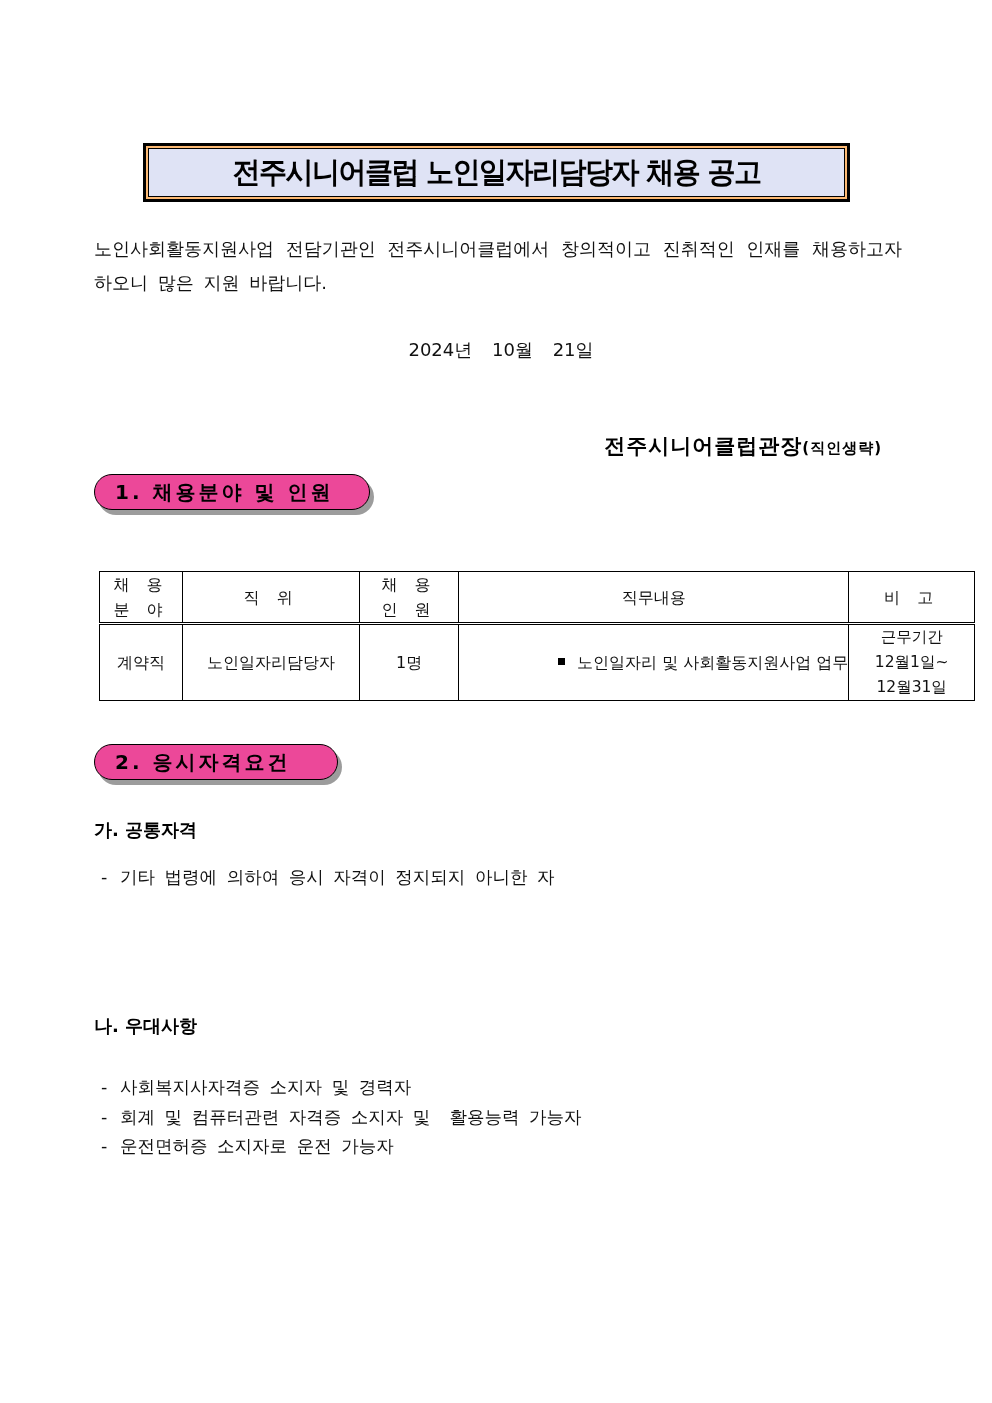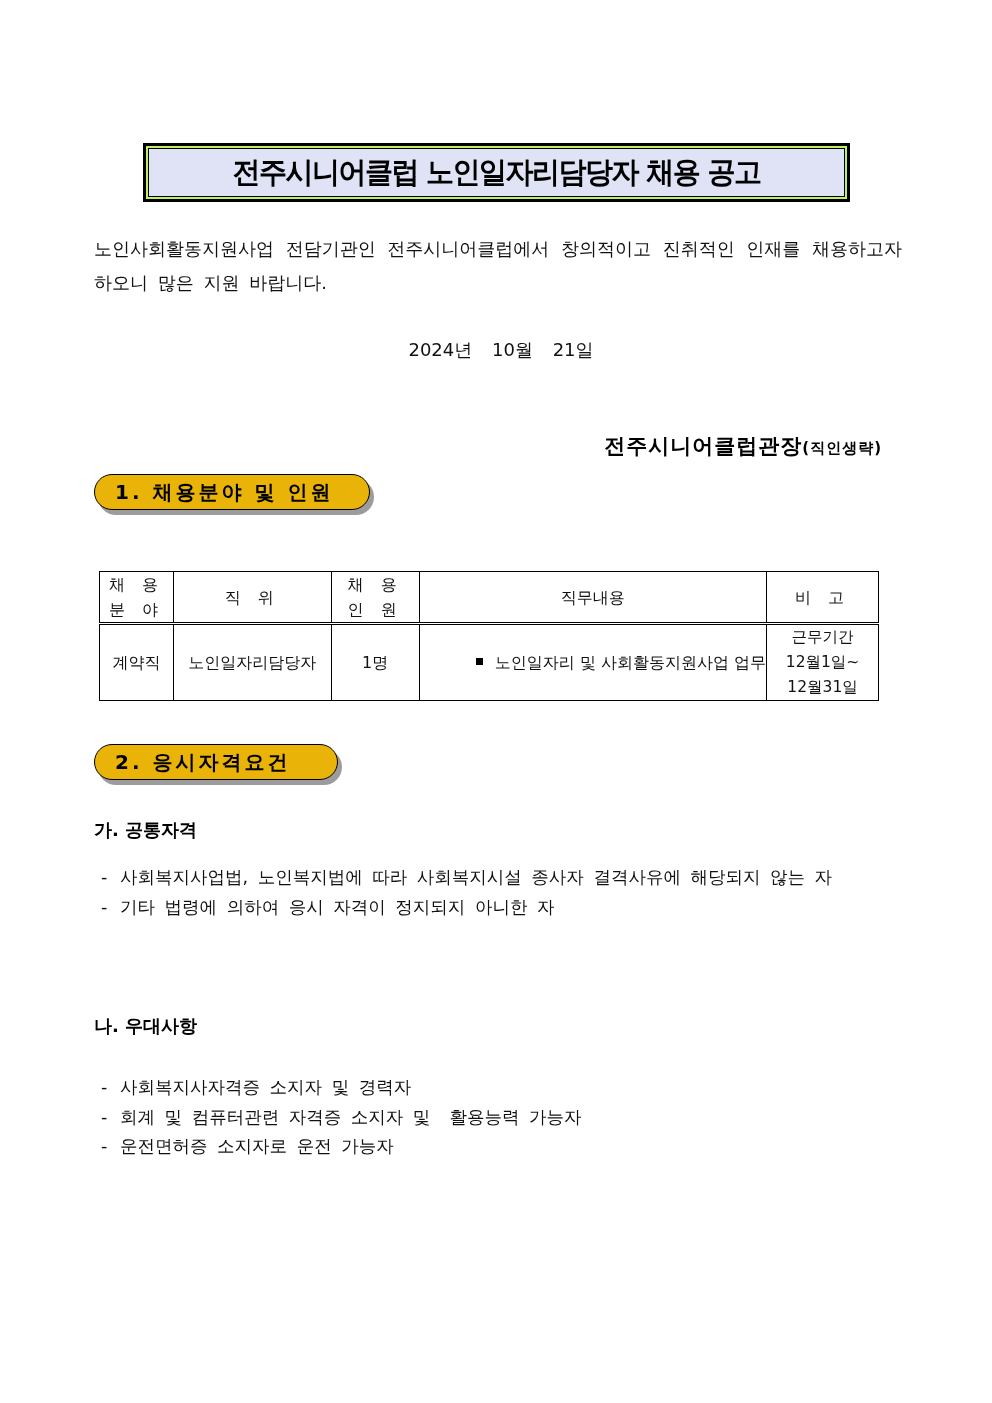--- a/index.html
+++ b/index.html
@@ -9,21 +9,21 @@
       font-family: "DejaVu Sans", "Liberation Sans", sans-serif;
       color: #111111;
       overflow: hidden;
     }
     .abs { position: absolute; }
 
     
     .title-box {
       left: 143px; top: 143px; width: 707px; height: 59px;
       border: 3px solid #000;
-      background: #bef264;
+      background: #fdba74;
       padding: 2px;
     }
     .title-inner {
       width: 100%; height: 100%;
       border: 1px solid #000;
       background: #dfe3f5;
       display: flex; align-items: center; justify-content: center;
     }
     .title-text {
       font-family: "DejaVu Sans", "Liberation Sans", sans-serif;
@@ -64,35 +64,35 @@
     .signer .seal {
       font-size: 15px;
       letter-spacing: 1px;
     }
 
     
     .section-pill {
       height: 36px;
       border: 1.5px solid #000;
       border-radius: 18px;
-      background: #eab308;
+      background: #ec4899;
       box-shadow: 4px 5px 0 0 #9c9c9c;
       display: flex; align-items: center;
       padding-left: 20px;
       font-weight: bold;
       font-size: 20px;
       letter-spacing: 3px;
       color: #000;
     }
     .pill-1 { left: 94px; top: 474px; width: 276px; }
     .pill-2 { left: 94px; top: 744px; width: 244px; }
 
     
     .recruit-table {
-      left: 99px; top: 571px; width: 780px;
+      left: 99px; top: 571px; width: 876px;
       border-collapse: collapse;
       font-size: 16px;
       color: #111;
     }
     .recruit-table td, .recruit-table th {
       border: 1px solid #000;
       text-align: center;
       vertical-align: middle;
       font-weight: normal;
       line-height: 25px;
@@ -206,21 +206,20 @@
         <div>12월31일</div>
       </td>
     </tr>
   </tbody>
 </table>
 
 <div class="abs section-pill pill-2">2. 응시자격요건</div>
 
 <div class="abs sub-heading sub-ga">가. 공통자격</div>
 <ul class="abs req-list list-ga">
-  <li><span class="dash">-</span><span>사회복지사업법, 노인복지법에 따라 사회복지시설 종사자 결격사유에 해당되지 않는 자</span></li>
   <li><span class="dash">-</span><span>기타 법령에 의하여 응시 자격이 정지되지 아니한 자</span></li>
 </ul>
 
 <div class="abs sub-heading sub-na">나. 우대사항</div>
 <ul class="abs req-list list-na">
   <li><span class="dash">-</span><span>사회복지사자격증 소지자 및 경력자</span></li>
   <li><span class="dash">-</span><span style="white-space:pre">회계 및 컴퓨터관련 자격증 소지자 및  활용능력 가능자</span></li>
   <li><span class="dash">-</span><span>운전면허증 소지자로 운전 가능자</span></li>
 </ul>
 

